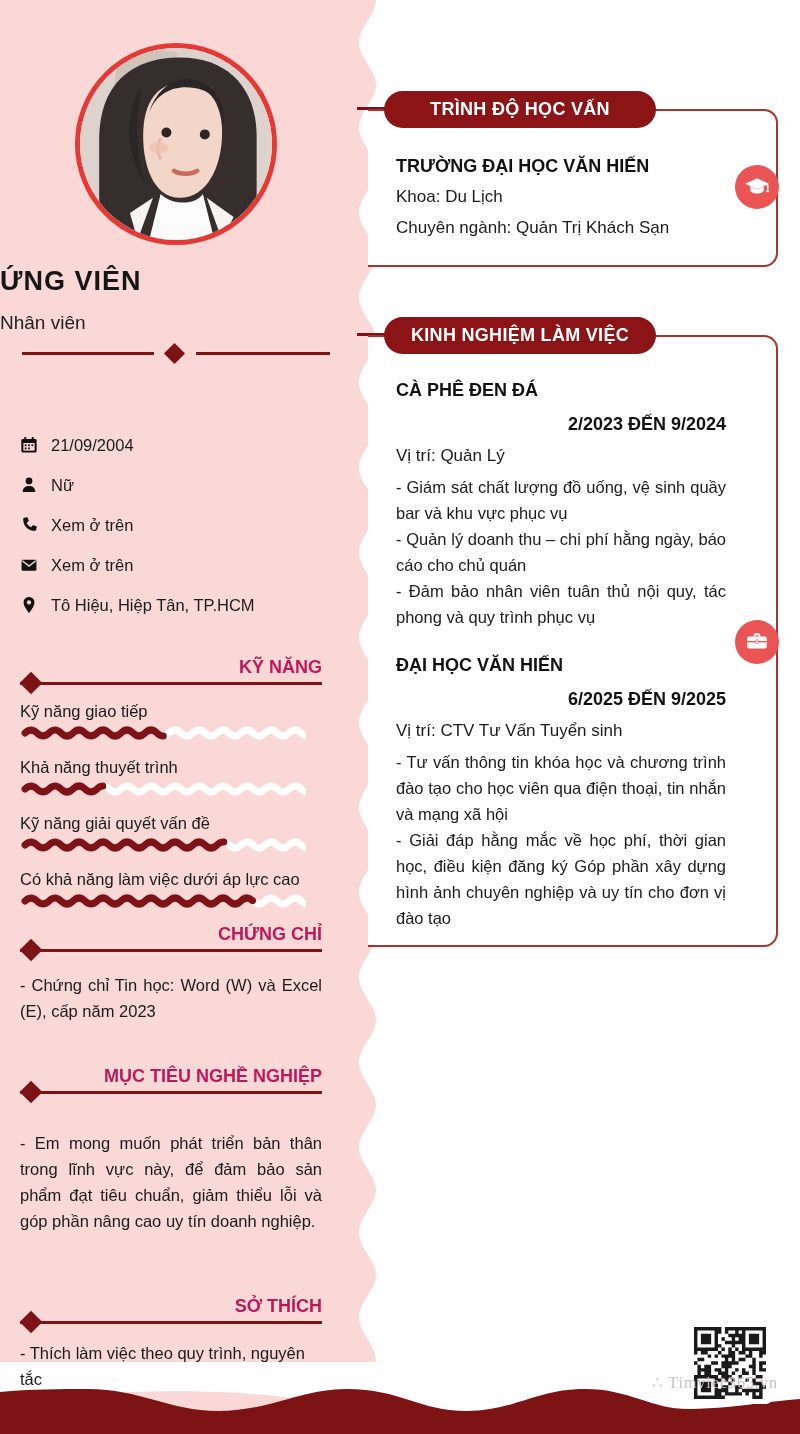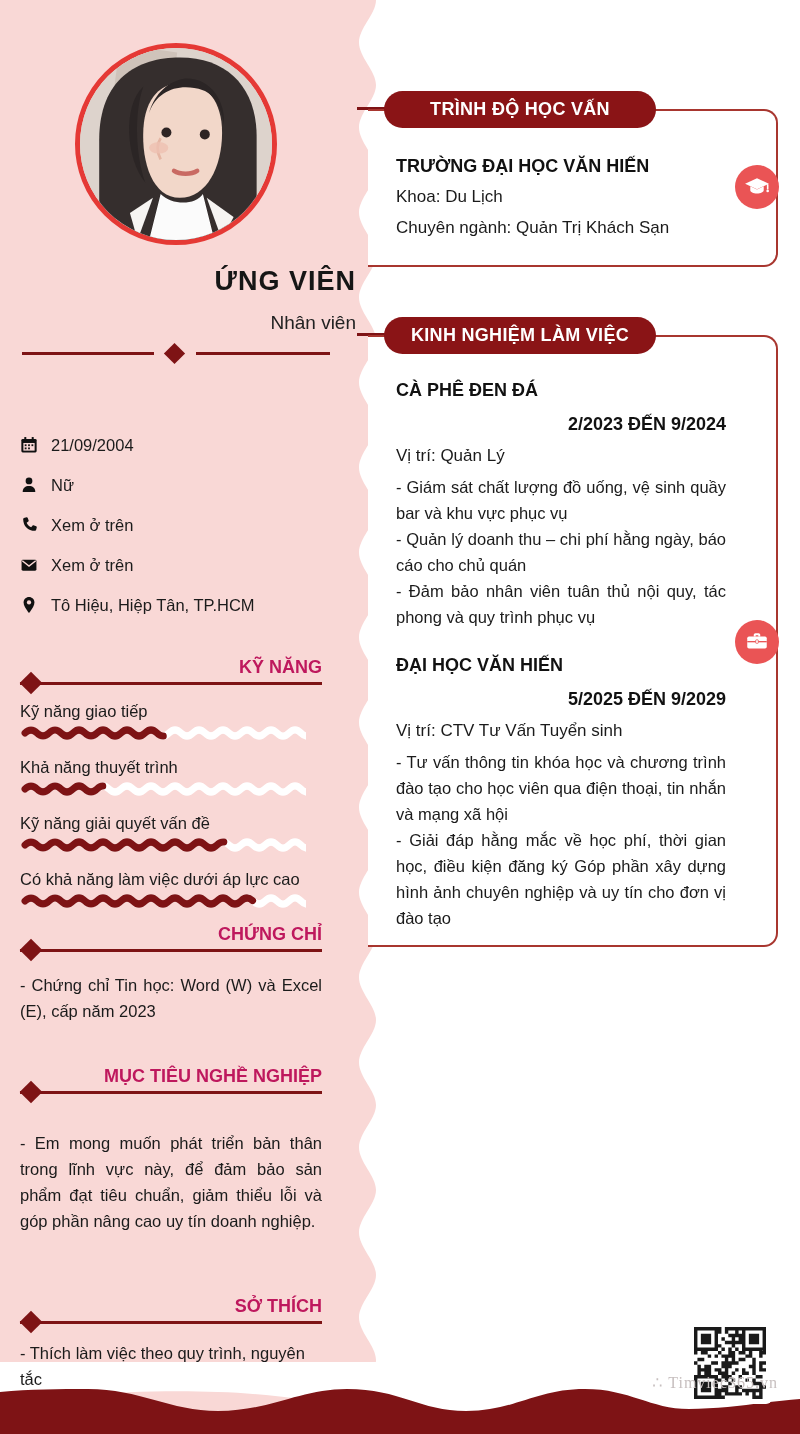--- a/index.html
+++ b/index.html
@@ -8,23 +8,23 @@
   .abs{position:absolute;}
 
   
   .sidebar-bg{left:0;top:0;width:356px;height:1362px;background:var(--pink,#F9D8D6);}
   .side-wave{left:355px;top:0;width:24px;height:1362px;display:block;}
 
   .photo-ring{left:75px;top:43px;width:192px;height:192px;border-radius:50%;
               border:5px solid var(--photo-ring,#E53935);overflow:hidden;background:#e8e0da;}
   .photo-ring svg{display:block;width:100%;height:100%;}
 
-  .name{left:0;top:266px;width:356px;text-align:right;font-size:27px;font-weight:bold;
+  .name{left:0;top:266px;width:356px;text-align:left;font-size:27px;font-weight:bold;
         letter-spacing:1px;color:#161616;}
-  .subtitle{left:0;top:312px;width:356px;text-align:right;font-size:19px;color:#222;}
+  .subtitle{left:0;top:312px;width:356px;text-align:left;font-size:19px;color:#222;}
 
   .divider-line{top:352px;height:3px;background:var(--maroon,#7E1315);}
   .divider-diamond{left:167px;top:346px;width:15px;height:15px;background:var(--maroon,#7E1315);
                    transform:rotate(45deg);}
 
   .contact{left:20px;top:425px;width:316px;}
   .contact-row{display:flex;align-items:center;height:40px;}
   .contact-row .cicon{width:18px;height:18px;flex:0 0 18px;margin-right:13px;}
   .contact-row .ctext{font-size:16.5px;color:#1b1b1b;}
 
@@ -261,21 +261,21 @@
       <p class="job-period">2/2023 ĐẾN 9/2024</p>
       <p class="job-pos">Vị trí: Quản Lý</p>
       <div class="job-details">
         <p>- Giám sát chất lượng đồ uống, vệ sinh quầy bar và khu vực phục vụ</p>
         <p>- Quản lý doanh thu – chi phí hằng ngày, báo cáo cho chủ quán</p>
         <p>- Đảm bảo nhân viên tuân thủ nội quy, tác phong và quy trình phục vụ</p>
       </div>
     </div>
     <div class="job">
       <p class="entry-title">ĐẠI HỌC VĂN HIẾN</p>
-      <p class="job-period">5/2025 ĐẾN 9/2029</p>
+      <p class="job-period">6/2025 ĐẾN 9/2025</p>
       <p class="job-pos">Vị trí: CTV Tư Vấn Tuyển sinh</p>
       <div class="job-details">
         <p>- Tư vấn thông tin khóa học và chương trình đào tạo cho học viên qua điện thoại, tin nhắn và mạng xã hội</p>
         <p>- Giải đáp hằng mắc về học phí, thời gian học, điều kiện đăng ký Góp phần xây dựng hình ảnh chuyên nghiệp và uy tín cho đơn vị đào tạo</p>
       </div>
     </div>
   </div>
   <div class="abs pill pill-exp">
     <span>KINH NGHIỆM LÀM VIỆC</span>
   </div>

